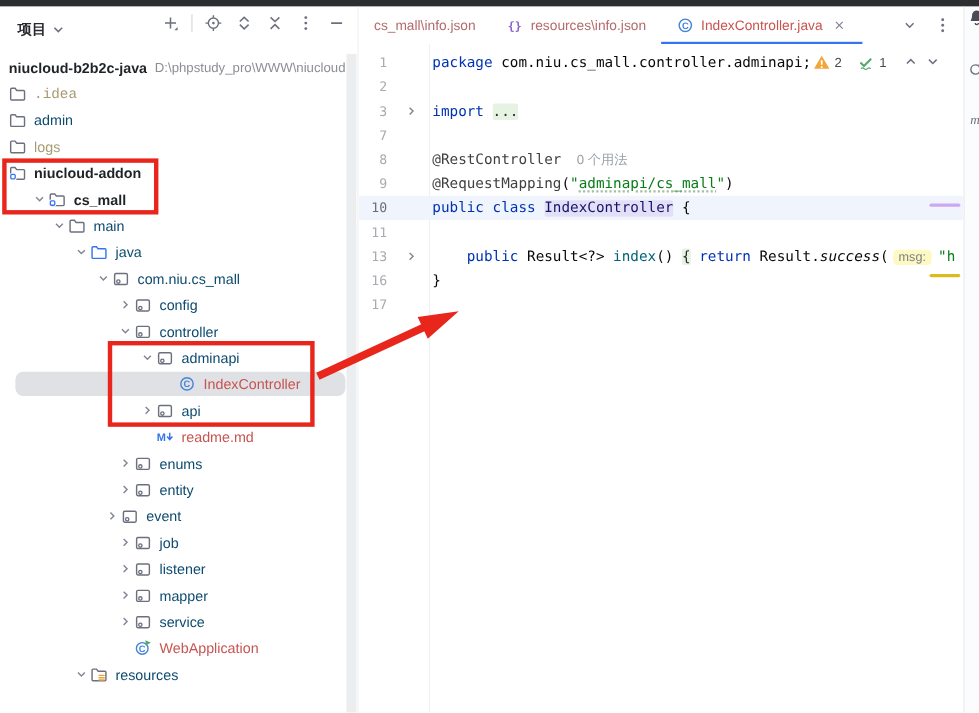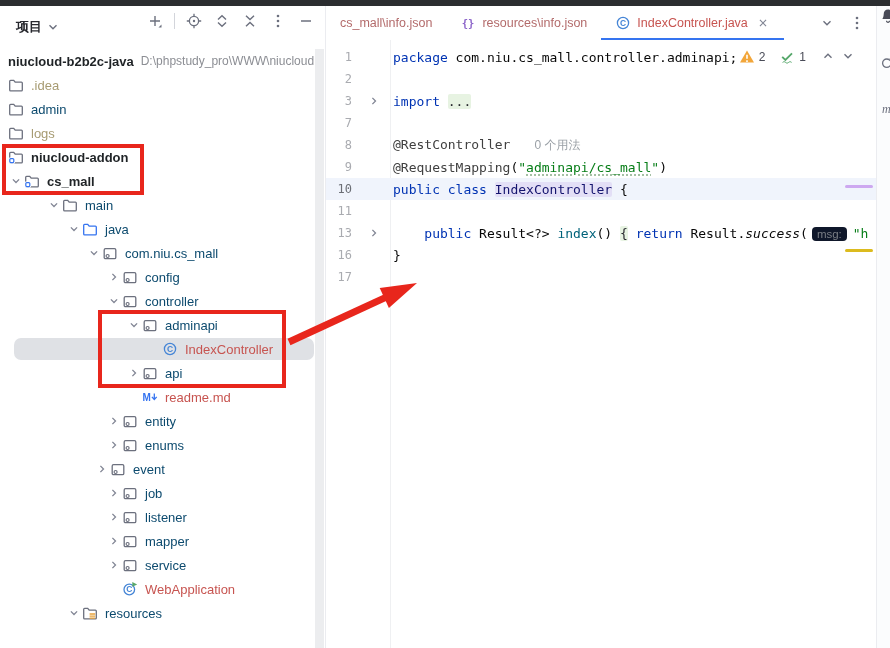--- a/index.html
+++ b/index.html
@@ -53,23 +53,23 @@
   .codetext{margin-left:9px;}
   .tk-kw{color:#0033b3;}
   .tk-pl{color:#080808;}
   .tk-ann{color:#404040;}
   .tk-str{color:#067d17;}
   .tk-strwavy{color:#067d17;text-decoration:underline dotted 2px #a4c0a4;text-underline-offset:3px;}
   .tk-decl{color:#00627a;}
   .tk-ital{color:#080808;font-style:italic;}
   .tk-occ{color:#14146e;background:#e3dff6;border-radius:2px;}
   .tk-foldph{background:#e7f3e2;border-radius:2px;}
-  .tk-pill{background:#0f172a;color:#7a7e85;font-family:"Liberation Sans",sans-serif;font-size:11.5px;
+  .tk-pill{background:#fef9c3;color:#7a7e85;font-family:"Liberation Sans",sans-serif;font-size:11.5px;
            border-radius:4px;padding:1px 5px;margin:0 6px 0 4px;}
-  .tk-inlay{color:#9aa0a6;font-family:"Liberation Sans",sans-serif;font-size:12px;margin-left:24px;}
+  .tk-inlay{color:#9aa0a6;font-family:"Liberation Sans",sans-serif;font-size:12px;margin-left:14px;}
   #inspection-widget{position:absolute;top:6px;right:20px;height:22px;display:flex;align-items:center;gap:4px;
                      font-size:12px;color:#494b57;}
   #inspection-widget .iw-gap{width:6px;}
   .mark{position:absolute;height:3px;border-radius:2px;}
 
   
   #right-stripe{position:absolute;left:876px;top:6px;width:14px;height:642px;background:#fbfcfd;
                 border-left:1px solid #ebecf0;overflow:hidden;}
   .stripe-icon{position:absolute;left:3px;width:16px;height:16px;}
 
@@ -141,21 +141,21 @@
               </svg>
             </span>
           </div>
         </div>
     </div>
     <div id="tree">
         <div class="trow" style="padding-left: 8px;">
           <span class="tlabel bold">niucloud-b2b2c-java</span>
           <span class="tsub">D:\phpstudy_pro\WWW\niucloud</span>
         </div>
-        <div class="trow" style="padding-left: 8px;">
+        <div class="trow" style="padding-left: 8px; font-family: Liberation Mono, monospace;">
           <span class="ticon">
             <svg width="16" height="16" viewBox="0 0 16 16" fill="none" xmlns="http://www.w3.org/2000/svg">
               <path d="M1.7 13V4.2c0-.5.4-.9.9-.9h3.1l1.5 1.9h6.2c.5 0 .9.4.9.9V13c0 .5-.4.9-.9.9H2.6c-.5 0-.9-.4-.9-.9Z" stroke="#6c707e" stroke-width="1.3"></path>
             </svg>
           </span>
           <span class="tlabel olive">.idea</span>
         </div>
         <div class="trow" style="padding-left: 8px;">
           <span class="ticon">
             <svg width="16" height="16" viewBox="0 0 16 16" fill="none" xmlns="http://www.w3.org/2000/svg">
@@ -175,21 +175,21 @@
         <div class="trow" style="padding-left: 8px;">
           <span class="ticon">
             <svg width="16" height="16" viewBox="0 0 16 16" fill="none" xmlns="http://www.w3.org/2000/svg">
               <path d="M1.7 13V4.2c0-.5.4-.9.9-.9h3.1l1.5 1.9h6.2c.5 0 .9.4.9.9V13c0 .5-.4.9-.9.9H2.6c-.5 0-.9-.4-.9-.9Z" stroke="#6c707e" stroke-width="1.3"></path>
               <rect x="0.6" y="8.4" width="6.4" height="6.4" rx="1.4" fill="#fff"></rect>
               <rect x="1.8" y="9.6" width="4" height="4" rx="1" stroke="#3574f0" stroke-width="1.2"></rect>
             </svg>
           </span>
           <span class="tlabel bold">niucloud-addon</span>
         </div>
-        <div class="trow" style="padding-left: 8px; text-align: center;">
+        <div class="trow" style="padding-left: 28px; text-align: center;">
           <span class="tchev">
             <svg width="16" height="16" viewBox="0 0 16 16" fill="none" xmlns="http://www.w3.org/2000/svg">
               <path d="M4.9 6.4 8 9.5l3.1-3.1" stroke="#818594" stroke-width="1.3"></path>
             </svg>
           </span>
           <span class="ticon">
             <svg width="16" height="16" viewBox="0 0 16 16" fill="none" xmlns="http://www.w3.org/2000/svg">
               <path d="M1.7 13V4.2c0-.5.4-.9.9-.9h3.1l1.5 1.9h6.2c.5 0 .9.4.9.9V13c0 .5-.4.9-.9.9H2.6c-.5 0-.9-.4-.9-.9Z" stroke="#6c707e" stroke-width="1.3"></path>
               <rect x="0.6" y="8.4" width="6.4" height="6.4" rx="1.4" fill="#fff"></rect>
               <rect x="1.8" y="9.6" width="4" height="4" rx="1" stroke="#3574f0" stroke-width="1.2"></rect>
@@ -316,35 +316,35 @@
             <svg width="16" height="16" viewBox="0 0 16 16" fill="none" xmlns="http://www.w3.org/2000/svg">
               <path d="M6.4 4.9 9.5 8l-3.1 3.1" stroke="#818594" stroke-width="1.3"></path>
             </svg>
           </span>
           <span class="ticon">
             <svg width="16" height="16" viewBox="0 0 16 16" fill="none" xmlns="http://www.w3.org/2000/svg">
               <rect x="2.2" y="3.7" width="11.6" height="10" rx="1.3" stroke="#6c707e" stroke-width="1.3"></rect>
               <circle cx="5.6" cy="11" r="1.5" stroke="#6c707e" stroke-width="1.2"></circle>
             </svg>
           </span>
+          <span class="tlabel">enums</span>
+        </div>
+        <div class="trow" style="padding-left: 106px;">
+          <span class="tchev">
+            <svg width="16" height="16" viewBox="0 0 16 16" fill="none" xmlns="http://www.w3.org/2000/svg">
+              <path d="M6.4 4.9 9.5 8l-3.1 3.1" stroke="#818594" stroke-width="1.3"></path>
+            </svg>
+          </span>
+          <span class="ticon">
+            <svg width="16" height="16" viewBox="0 0 16 16" fill="none" xmlns="http://www.w3.org/2000/svg">
+              <rect x="2.2" y="3.7" width="11.6" height="10" rx="1.3" stroke="#6c707e" stroke-width="1.3"></rect>
+              <circle cx="5.6" cy="11" r="1.5" stroke="#6c707e" stroke-width="1.2"></circle>
+            </svg>
+          </span>
           <span class="tlabel">entity</span>
-        </div>
-        <div class="trow" style="padding-left: 106px;">
-          <span class="tchev">
-            <svg width="16" height="16" viewBox="0 0 16 16" fill="none" xmlns="http://www.w3.org/2000/svg">
-              <path d="M6.4 4.9 9.5 8l-3.1 3.1" stroke="#818594" stroke-width="1.3"></path>
-            </svg>
-          </span>
-          <span class="ticon">
-            <svg width="16" height="16" viewBox="0 0 16 16" fill="none" xmlns="http://www.w3.org/2000/svg">
-              <rect x="2.2" y="3.7" width="11.6" height="10" rx="1.3" stroke="#6c707e" stroke-width="1.3"></rect>
-              <circle cx="5.6" cy="11" r="1.5" stroke="#6c707e" stroke-width="1.2"></circle>
-            </svg>
-          </span>
-          <span class="tlabel">enums</span>
         </div>
         <div class="trow" style="padding-left: 60px; margin-left: 34px;">
           <span class="tchev">
             <svg width="16" height="16" viewBox="0 0 16 16" fill="none" xmlns="http://www.w3.org/2000/svg">
               <path d="M6.4 4.9 9.5 8l-3.1 3.1" stroke="#818594" stroke-width="1.3"></path>
             </svg>
           </span>
           <span class="ticon">
             <svg width="16" height="16" viewBox="0 0 16 16" fill="none" xmlns="http://www.w3.org/2000/svg">
               <rect x="2.2" y="3.7" width="11.6" height="10" rx="1.3" stroke="#6c707e" stroke-width="1.3"></rect>

